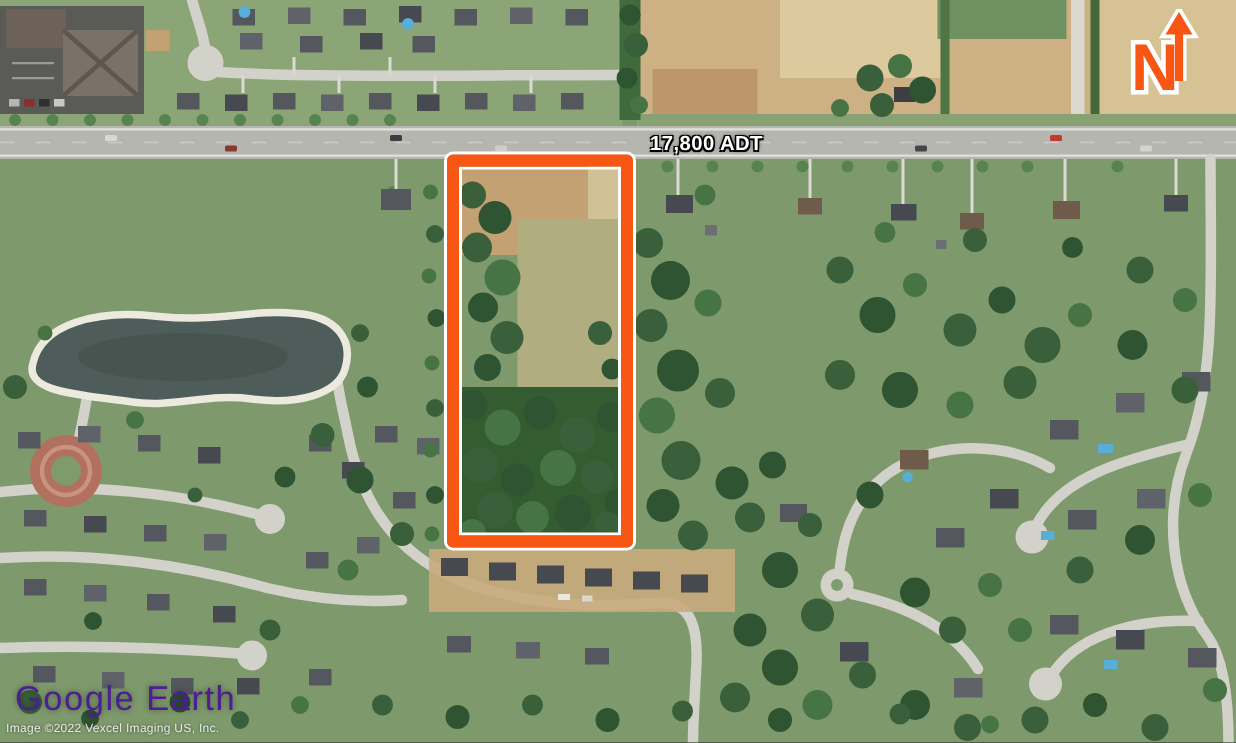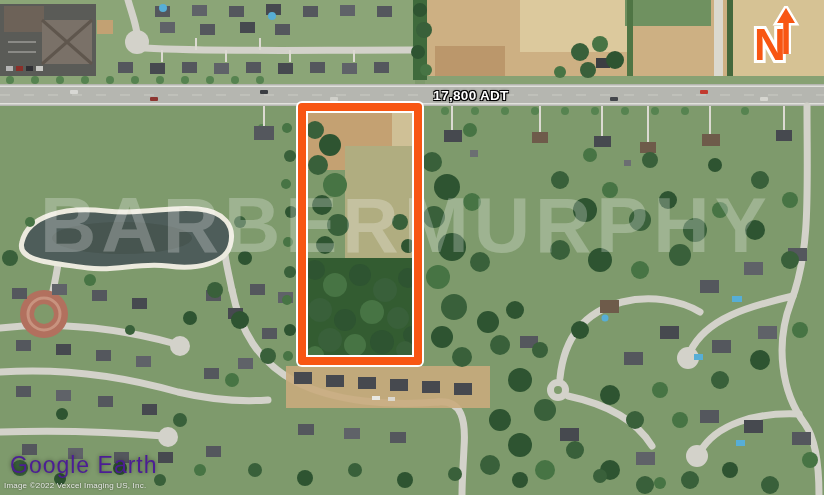--- a/index.html
+++ b/index.html
@@ -402,21 +402,20 @@
         <circle cx="745" cy="111" r="4" class="t4"></circle>
       <circle cx="262" cy="128" r="4" class="t4"></circle>
     </g>
 
     <g>
       <rect x="254" y="126" width="20" height="14" class="h"></rect>
       <path class="dw" d="M264,106 V126"></path>
     </g>
   </svg>
 
-  <div class="overlay watermark">BARBERMURPHY</div>
 
   <div class="overlay road-label adt">17,800 ADT</div>
 
   <div class="overlay parcel-outline"></div>
 
   <div class="overlay acreage">
   </div>
 
   <svg class="north" width="52" height="64" viewBox="0 0 52 64">
     <text class="n-outline" x="4" y="54">N</text>

